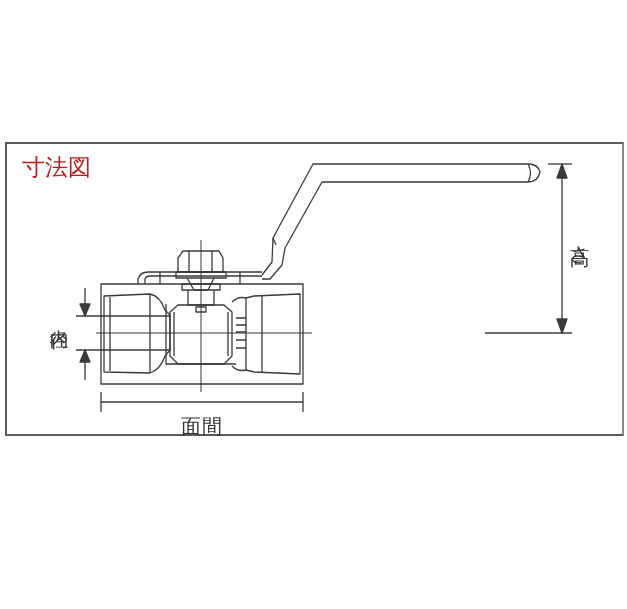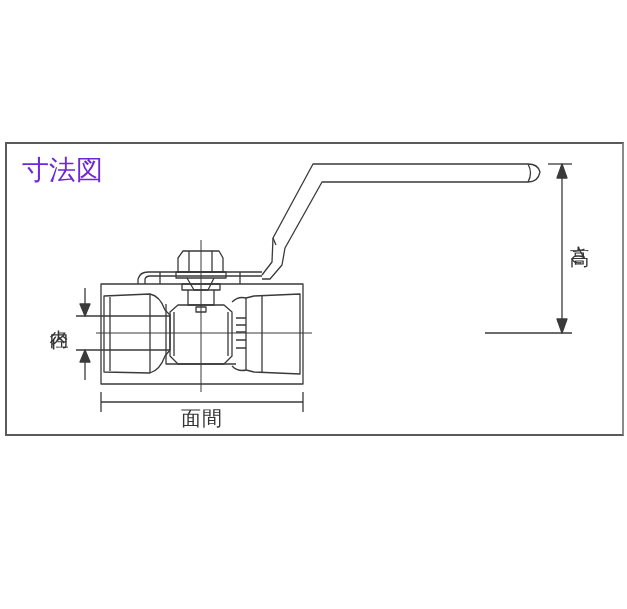--- a/index.html
+++ b/index.html
@@ -2,21 +2,21 @@
 <html><head>
 <meta charset="utf-8">
 <style>
   html, body { margin: 0; padding: 0; background: #ffffff; }
   body { width: 627px; height: 609px; position: relative; overflow: hidden; font-family: "DejaVu Sans", "Liberation Sans", sans-serif; }
   .frame {
     position: absolute; left: 5px; top: 142px; width: 619px; height: 294px;
     border: 2px solid #5a5a5a; border-right-color: #8a8a8a; box-sizing: border-box; background: #fff;
   }
   .title {
-    position: absolute; left: 22px; top: 152px; font-size: 27px; color: #6d28d9; letter-spacing: 0px;
+    position: absolute; left: 22px; top: 152px; font-size: 23px; color: #b91c1c; letter-spacing: 0px;
   }
   svg { position: absolute; left: 0; top: 0; }
   .lbl { position: absolute; color: #333; font-size: 20px; line-height: 1; }
 </style>
 </head>
 <body>
 
 <div class="frame" data-name="diagram-frame"></div>
 <div class="title" data-name="diagram-title">寸法図</div>
 
@@ -84,17 +84,17 @@
     <path d="M485 333 L572 333"></path>
     <path d="M562 164 L562 333"></path>
     <path d="M557 178 L562 164 L567 178 Z" fill="#3a3a3a"></path>
     <path d="M557 319 L562 333 L567 319 Z" fill="#3a3a3a"></path>
   </g>
 </svg>
 
 <div class="lbl" style="left:50px; top:314px; font-size:19px;" data-name="inner-diameter-label-1"><span>内径</span></div>
 <style>
   [data-name="inner-diameter-label-1"] { writing-mode: vertical-rl; letter-spacing: 2px; }
-  [data-name="face-to-face-label"] { letter-spacing: 1px; }
+  [data-name="face-to-face-label"] { letter-spacing: 1px; margin-top: 8px; }
   [data-name="height-label"] { writing-mode: vertical-rl; letter-spacing: 2px; }
 </style>
 <div class="lbl" style="left:181px; top:408px; font-size:20px;" data-name="face-to-face-label">面間</div>
 <div class="lbl" style="left:570px; top:230px; font-size:20px;" data-name="height-label">高さ</div>
 
 </body></html>

